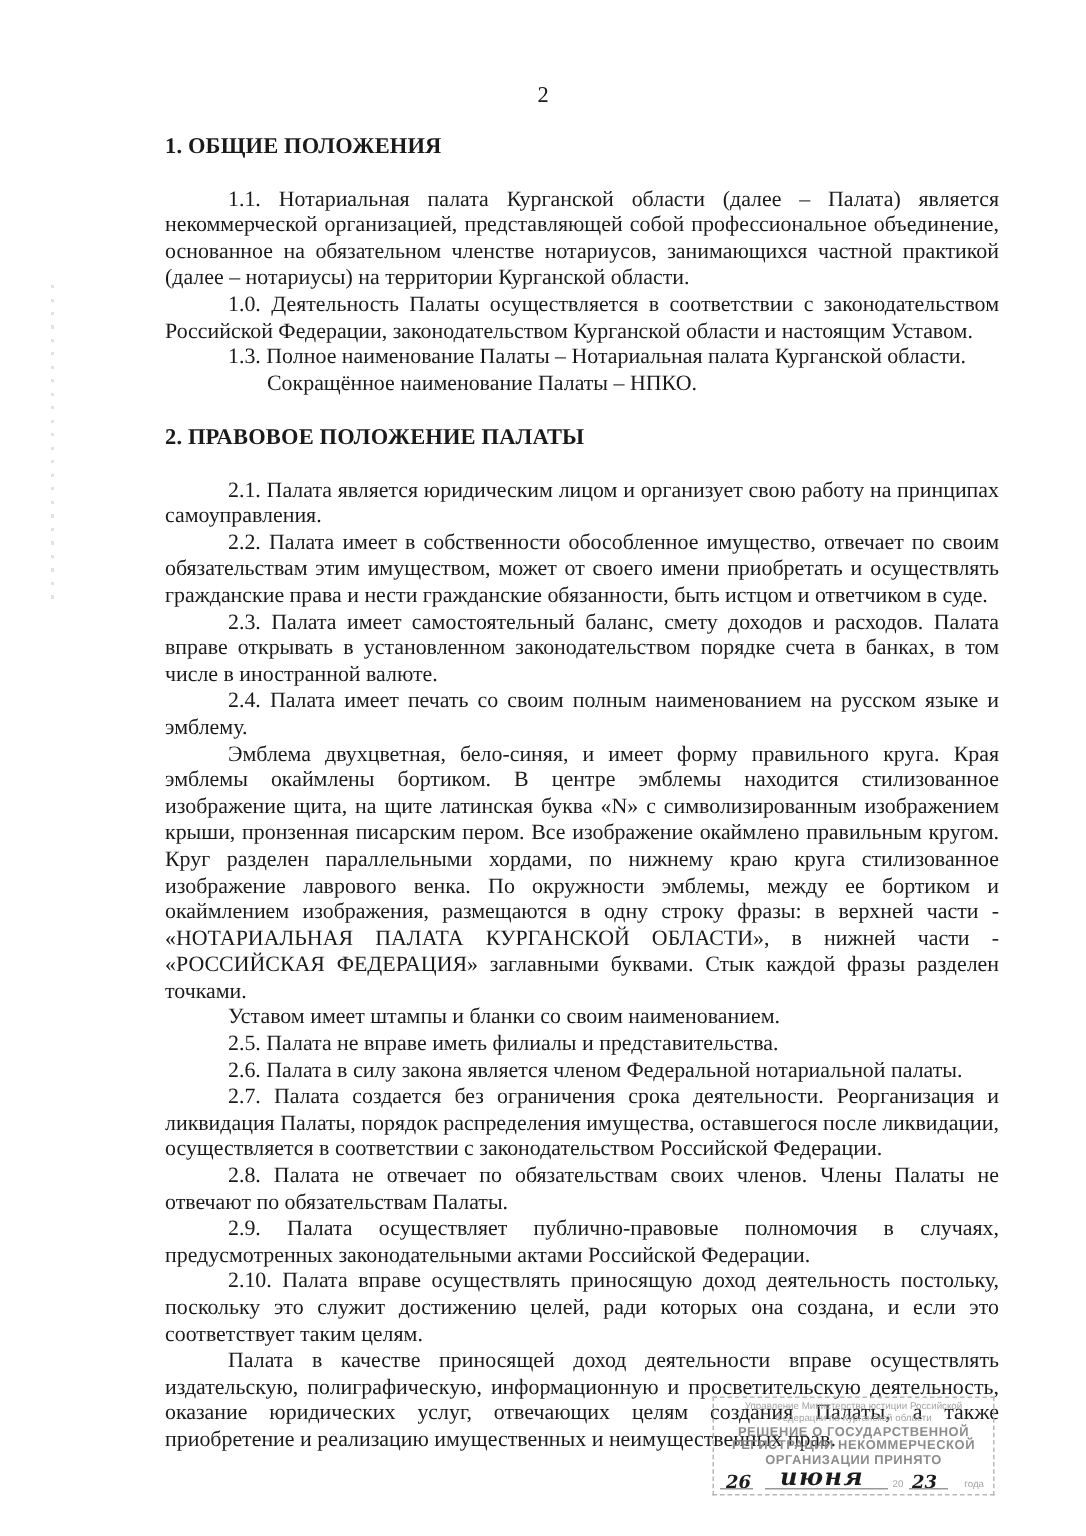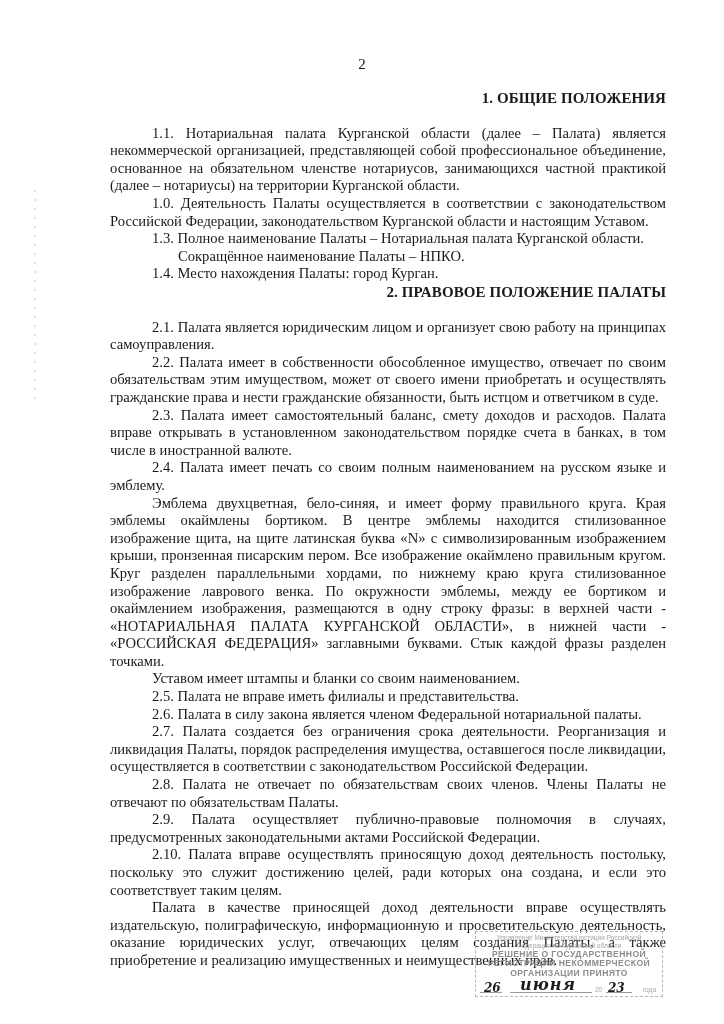--- a/index.html
+++ b/index.html
@@ -10,21 +10,21 @@
   }
   .page-number {
     position: absolute; top: 56px; left: 0; width: 724px; text-align: center;
     font-size: 15px;
   }
   .content {
     position: absolute; left: 110px; width: 556px;
     font-size: 14.6px; line-height: 17.6px;
   }
   .heading {
-    text-align: right; font-weight: bold; font-size: 15px;
+    text-align: left; font-weight: bold; font-size: 15px;
     margin: 0; letter-spacing: 0.1px;
   }
   p { margin: 0; text-align: justify; text-align-last: left; }
   .ind { text-indent: 42px; }
   .ind-s { text-indent: 22px; }
   .ind-2 { padding-left: 68px; }
   #sec1 { top: 90px; }
   #sec1 .heading { margin-bottom: 17px; }
   #sec2 { top: 284px; }
   #sec2 .heading { margin-bottom: 17px; }
@@ -61,21 +61,20 @@
 <div class="margin-marks"></div>
 
 <div class="page-number">2</div>
 
 <div class="content" id="sec1">
   <h2 class="heading">1. ОБЩИЕ ПОЛОЖЕНИЯ</h2>
   <p class="ind">1.1. Нотариальная палата Курганской области (далее – Палата) является некоммерческой организацией, представляющей собой профессиональное объединение, основанное на обязательном членстве нотариусов, занимающихся частной практикой (далее – нотариусы) на территории Курганской области.</p>
   <p class="ind">1.0. Деятельность Палаты осуществляется в соответствии с законодательством Российской Федерации, законодательством Курганской области и настоящим Уставом.</p>
   <p class="ind">1.3. Полное наименование Палаты – Нотариальная палата Курганской области.</p>
   <p class="ind-2">Сокращённое наименование Палаты – НПКО.</p>
-  <p class="ind">1.4. Место нахождения Палаты: город  Курган.</p>
 </div>
 
 <div class="content" id="sec2">
   <h2 class="heading">2. ПРАВОВОЕ ПОЛОЖЕНИЕ ПАЛАТЫ</h2>
   <p class="ind">2.1. Палата является юридическим лицом и организует свою работу на принципах самоуправления.</p>
   <p class="ind">2.2. Палата имеет в собственности обособленное имущество, отвечает по своим обязательствам этим имуществом, может от своего имени приобретать и осуществлять гражданские права и нести гражданские обязанности, быть истцом и ответчиком в суде.</p>
   <p class="ind">2.3. Палата имеет самостоятельный баланс, смету доходов и расходов. Палата вправе открывать в установленном законодательством порядке счета в банках, в том числе в иностранной валюте.</p>
   <p class="ind">2.4. Палата имеет печать со своим полным наименованием на русском языке и эмблему.</p>
   <p class="ind">Эмблема двухцветная, бело-синяя, и имеет форму правильного круга. Края эмблемы окаймлены бортиком. В центре эмблемы находится стилизованное изображение щита, на щите латинская буква «N» с символизированным изображением крыши, пронзенная писарским пером. Все изображение окаймлено правильным кругом. Круг разделен параллельными хордами, по нижнему краю круга стилизованное изображение лаврового венка. По окружности эмблемы, между ее бортиком и окаймлением изображения, размещаются в одну строку фразы: в верхней части - «НОТАРИАЛЬНАЯ ПАЛАТА КУРГАНСКОЙ ОБЛАСТИ», в нижней части - «РОССИЙСКАЯ ФЕДЕРАЦИЯ» заглавными буквами. Стык каждой фразы разделен точками.</p>
   <p class="ind">Уставом имеет штампы и бланки со своим наименованием.</p>

